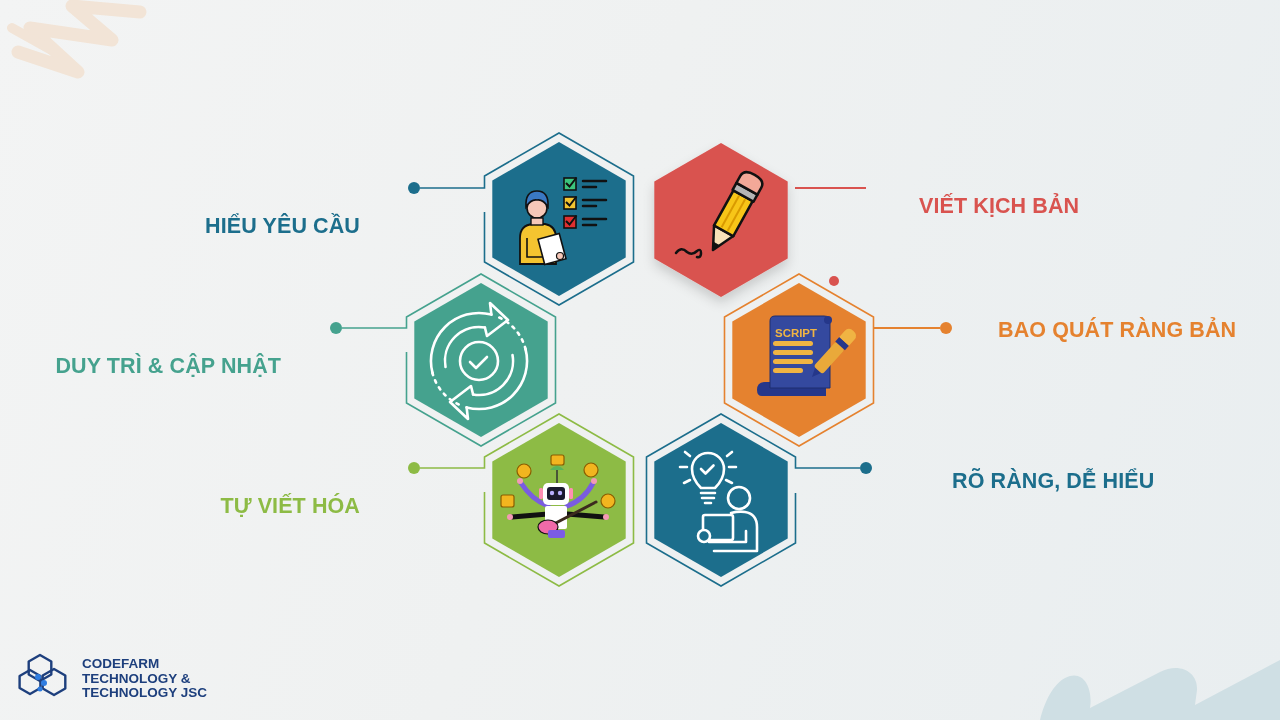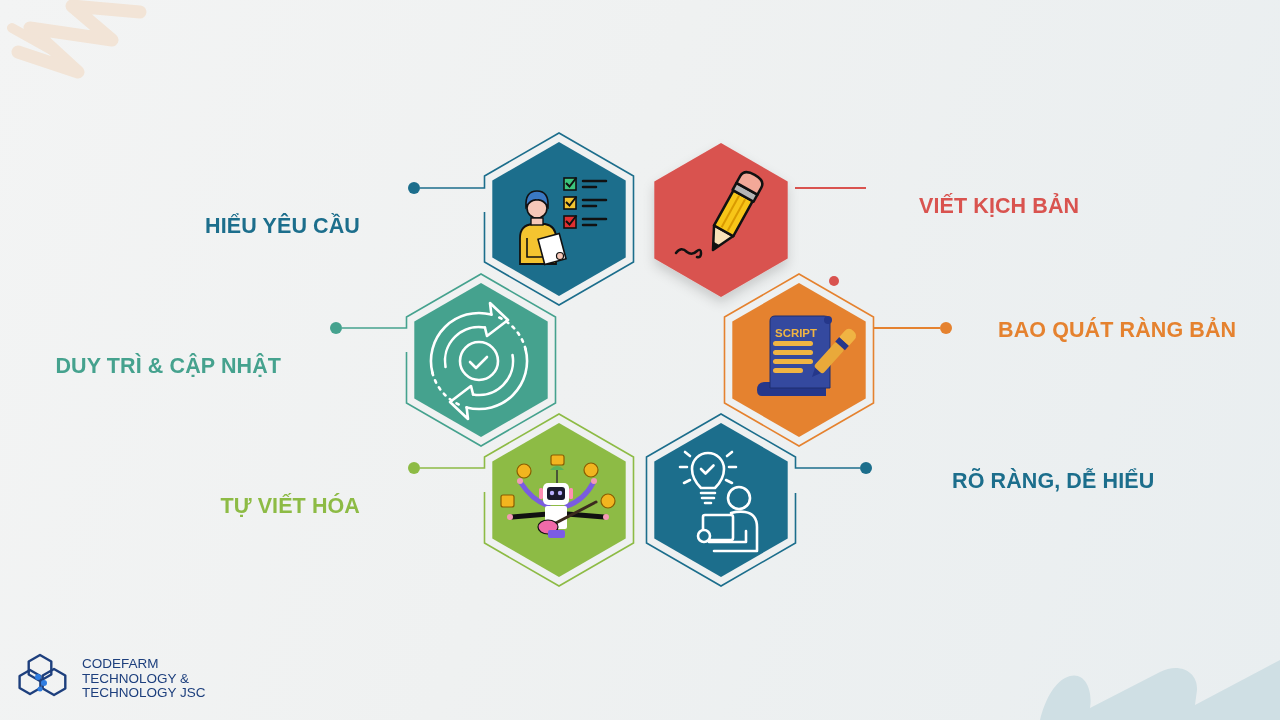--- a/index.html
+++ b/index.html
@@ -18,21 +18,21 @@
   .label.right-aligned { text-align: right; margin-top: 36px; }
   #lbl-0 { right: 920px; top: 178px; color: var(--blue); }
   #lbl-1 { left: 919px; top: 178px; color: var(--red); margin-top: 16px; }
   #lbl-2 { right: 999px; top: 318px; color: var(--teal); }
   #lbl-3 { left: 998px; top: 318px; color: var(--orange); }
   #lbl-4 { right: 920px; top: 458px; color: var(--green); }
   #lbl-5 { left: 952px; top: 458px; color: var(--blue); margin-top: 11px; }
 
   .logo-text {
     position: absolute; left: 82px; top: 657px;
-    font-family: "Liberation Sans", sans-serif; font-weight: normal;
+    font-family: "Liberation Sans", sans-serif; font-weight: bold;
     font-size: 13.5px; line-height: 14.5px; color: var(--navy);
   }
   .logo-text div { white-space: nowrap; }
 
   .f-blue { fill: var(--blue); } .s-blue { stroke: var(--blue); }
   .f-red { fill: var(--red); } .s-red { stroke: var(--red); }
   .f-teal { fill: var(--teal); } .s-teal { stroke: var(--teal); }
   .f-orange { fill: var(--orange); } .s-orange { stroke: var(--orange); }
   .f-green { fill: var(--green); } .s-green { stroke: var(--green); }
   .outline { fill: none; stroke-width: 1.6; }

